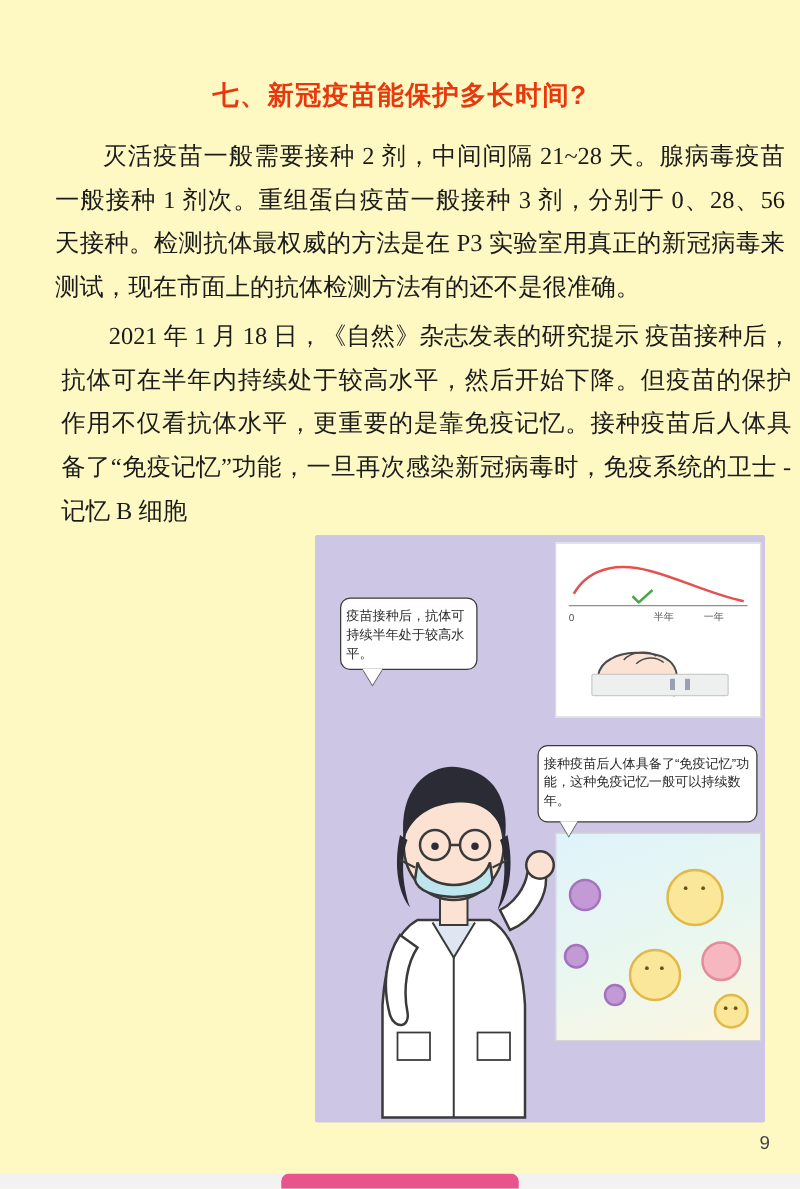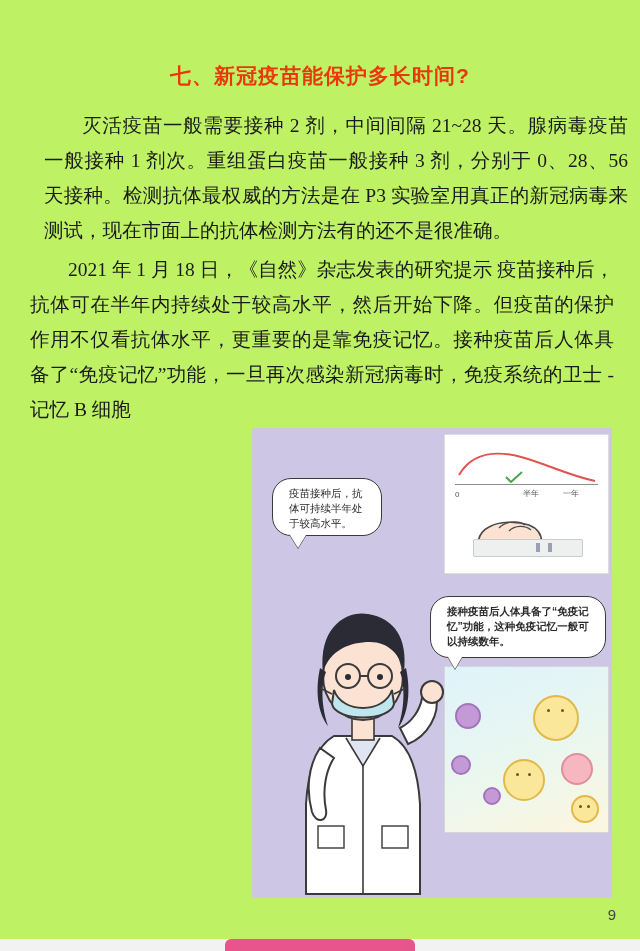--- a/index.html
+++ b/index.html
@@ -12,21 +12,21 @@
     background: #ffffff;
     font-family: "Liberation Serif", serif;
     position: relative;
     overflow: hidden;
   }
   .page {
     position: absolute;
     left: 0; top: 0;
     width: 640px;
     height: 951px;
-    background: #bef264;
+    background: #fef9c3;
   }
   .heading {
     position: absolute;
     left: 0;
     top: 62px;
     width: 640px;
     text-align: center;
     color: #e8380d;
     font-size: 21px;
     font-weight: bold;
@@ -43,21 +43,21 @@
     font-family: Liberation Serif, serif;
     margin-left: 16px;
   }
   .p1 {
     left: 28px;
     top: 108px;
     width: 584px;
     text-indent: 38px;
   }
   .p2 {
-    left: 14px;
+    left: 33px;
     top: 252px;
     width: 584px;
     text-indent: 38px;
   }
   .p3 {
     left: 28px;
     top: 425px;
     width: 222px;
     text-indent: 0px;
   }
@@ -207,40 +207,39 @@
     border-radius: 50%;
     background: #f6b7c0;
     border: 2px solid #e28d9b;
   }
 
   
   .bubble {
     position: absolute;
     background: #ffffff;
     border: 1.5px solid #3a3a3a;
-    border-radius: 19px;
+    border-radius: 8px;
     color: #2a2a2a;
     font-size: 10.5px;
     line-height: 15px;
-    padding: 7px 16px;
+    padding: 7px 4px;
     font-family: "Liberation Sans", sans-serif;
     box-sizing: border-box;
   }
   .bubble-1 {
     left: 20px;
     top: 50px;
     width: 110px;
     height: 58px;
   }
   .bubble-2 {
     left: 178px;
     top: 168px;
     width: 176px;
     height: 62px;
-    font-weight: bold;
   }
   .bubble-tail {
     position: absolute;
     width: 0; height: 0;
   }
   .tail-1 {
     left: 38px;
     top: 107px;
     border-left: 8px solid transparent;
     border-right: 8px solid transparent;

